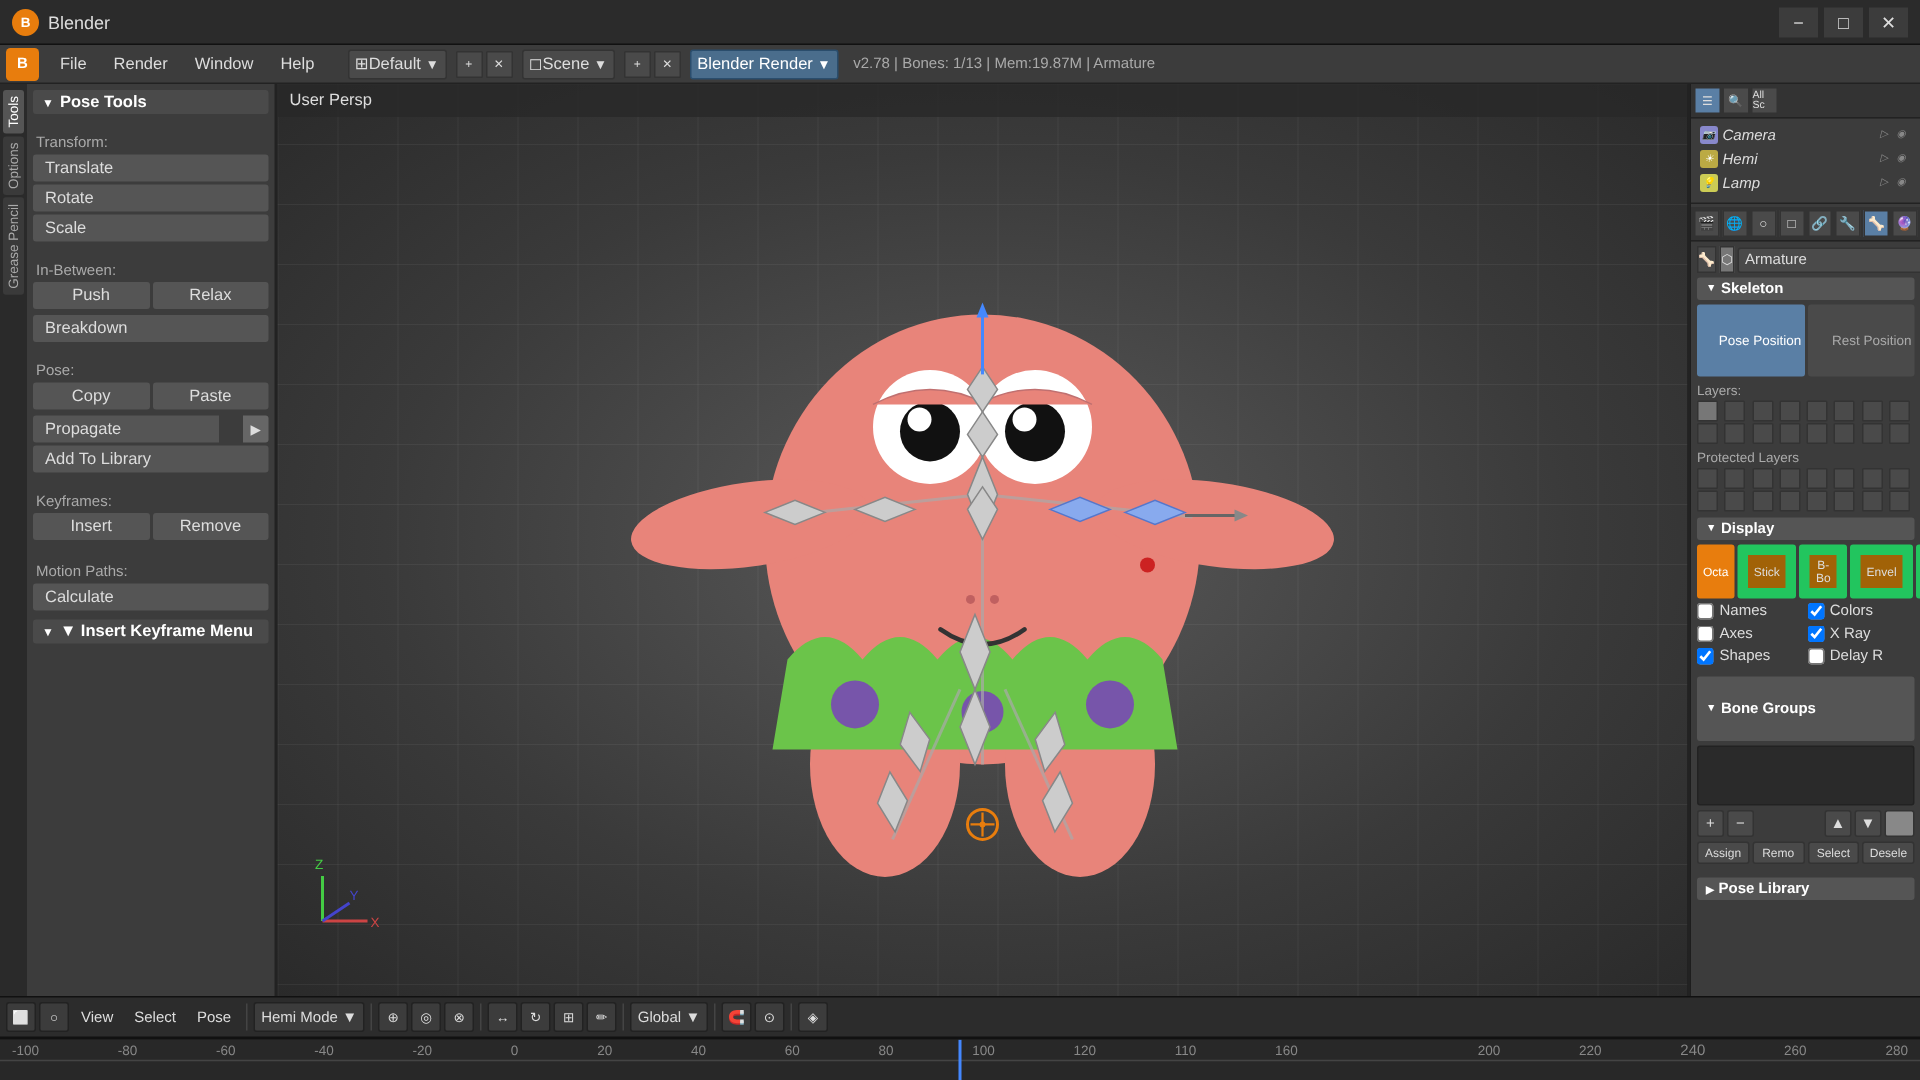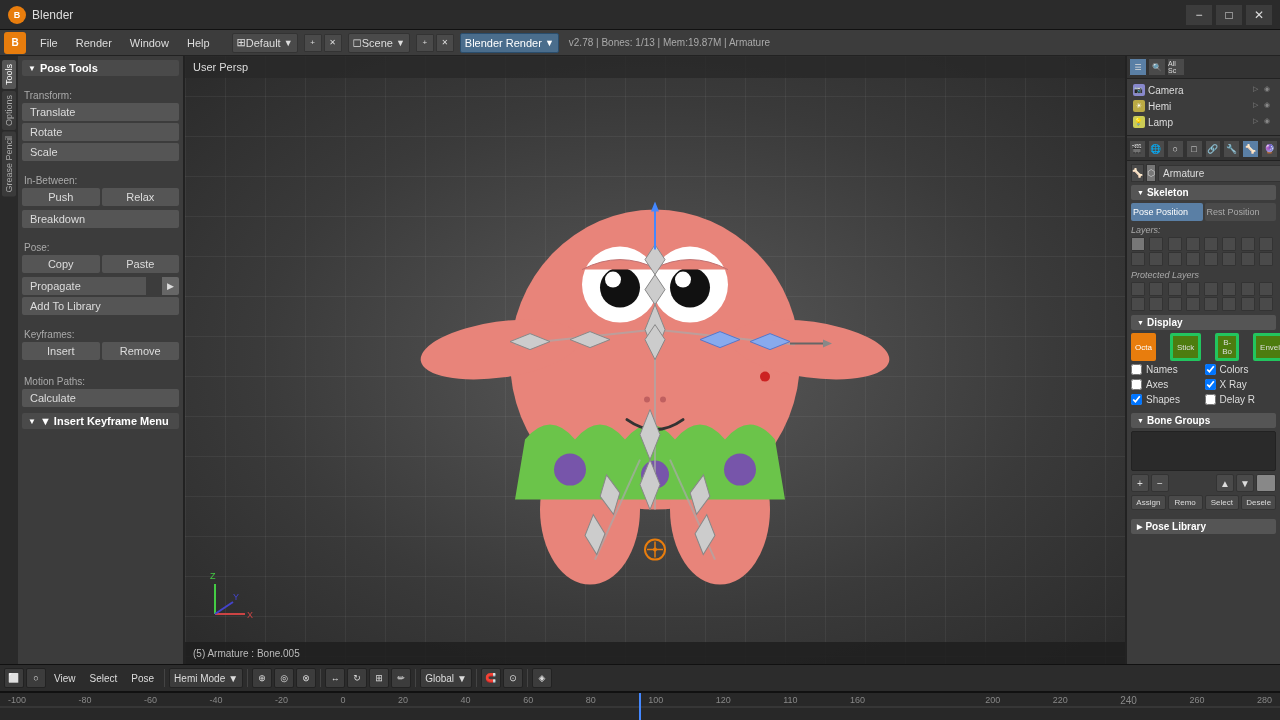--- a/index.html
+++ b/index.html
@@ -338,20 +338,21 @@
       border: 1px solid #333;
       display: flex;
       align-items: center;
       justify-content: center;
       font-size: 9px;
       color: #ddd;
       cursor: pointer;
     }
     .outliner-section {
       padding: 3px;
+      font-style: italic;
     }
     .outliner-item {
       display: flex;
       align-items: center;
       gap: 3px;
       padding: 2px 3px;
       cursor: pointer;
       border-radius: 2px;
       font-size: 10px;
       color: #ddd;
@@ -418,33 +419,32 @@
     .skeleton-header::before { content: '▼'; font-size: 7px; margin-right: 3px; }
     .pos-btn-row {
       display: flex;
       gap: 2px;
       margin-bottom: 4px;
     }
     .pos-btn {
       flex: 1;
       border: none;
       color: #fff;
-      padding: 4px 2px;
+      padding: 19px 2px;
       font-size: 9px;
       cursor: pointer;
       border-radius: 2px;
-      text-align: left;
+      text-align: right;
     }
     .pos-btn.active { background: #5a7fa5; }
     .pos-btn.inactive { background: #4a4a4a; color: #aaa; }
     .layers-label {
       color: #aaa;
       font-size: 9px;
       margin-bottom: 2px;
-      font-style: italic;
     }
     .layers-grid {
       display: grid;
       grid-template-columns: repeat(8, 1fr);
       gap: 1px;
       margin-bottom: 4px;
     }
     .layer-cell {
       width: 14px;
       height: 14px;
@@ -475,28 +475,27 @@
     .disp-type-btn {
       background: #e87d0d;
       border: none;
       color: #fff;
       padding: 2px 4px;
       font-size: 8px;
       cursor: pointer;
       border-radius: 2px;
     }
     .disp-type-btn2 {
-      background: #4d7c0f;
-      border: 3px solid #22c55e;
+      background: #a16207;
+      border: 7px solid #22c55e;
       color: #ddd;
       padding: 2px 4px;
       font-size: 8px;
       cursor: pointer;
       border-radius: 2px;
-      margin-left: 12px;
     }
     .checkbox-row {
       display: flex;
       align-items: center;
       gap: 4px;
       margin-bottom: 2px;
       font-size: 10px;
       color: #ddd;
     }
     .checkbox-row input[type=checkbox] {
@@ -507,21 +506,21 @@
       display: grid;
       grid-template-columns: 1fr 1fr;
       gap: 2px;
     }
     .bone-groups-section {
       padding: 3px 4px;
     }
     .bone-groups-header {
       background: #555;
       color: #fff;
-      padding: 2px 6px;
+      padding: 16px 6px;
       font-size: 10px;
       font-weight: bold;
       border-radius: 2px;
       margin-bottom: 3px;
       cursor: pointer;
       display: flex;
       align-items: center;
     }
     .bone-groups-header::before { content: '▼'; font-size: 7px; margin-right: 3px; }
     .bone-groups-list {
@@ -828,23 +827,20 @@
       <svg width="60" height="60">
         <line x1="10" y1="50" x2="40" y2="50" stroke="#cc4444" stroke-width="2"></line>
         <text x="42" y="54" fill="#cc4444" font-size="9">X</text>
         <line x1="10" y1="50" x2="10" y2="20" stroke="#44cc44" stroke-width="2"></line>
         <text x="5" y="15" fill="#44cc44" font-size="9">Z</text>
         <line x1="10" y1="50" x2="28" y2="38" stroke="#4444cc" stroke-width="2"></line>
         <text x="28" y="36" fill="#4444cc" font-size="9">Y</text>
       </svg>
     </div>
 
-    <div class="status-bar-3d">
-      <span>(5) Armature : Bone.005</span>
-    </div>
   </div>
 
   <div id="right-panel">
 
     <div class="right-panel-toolbar">
       <div class="rp-icon-btn active">☰</div>
       <div class="rp-icon-btn">🔍</div>
       <div class="rp-icon-btn" style="font-size:7px;">All Sc</div>
     </div>
 

